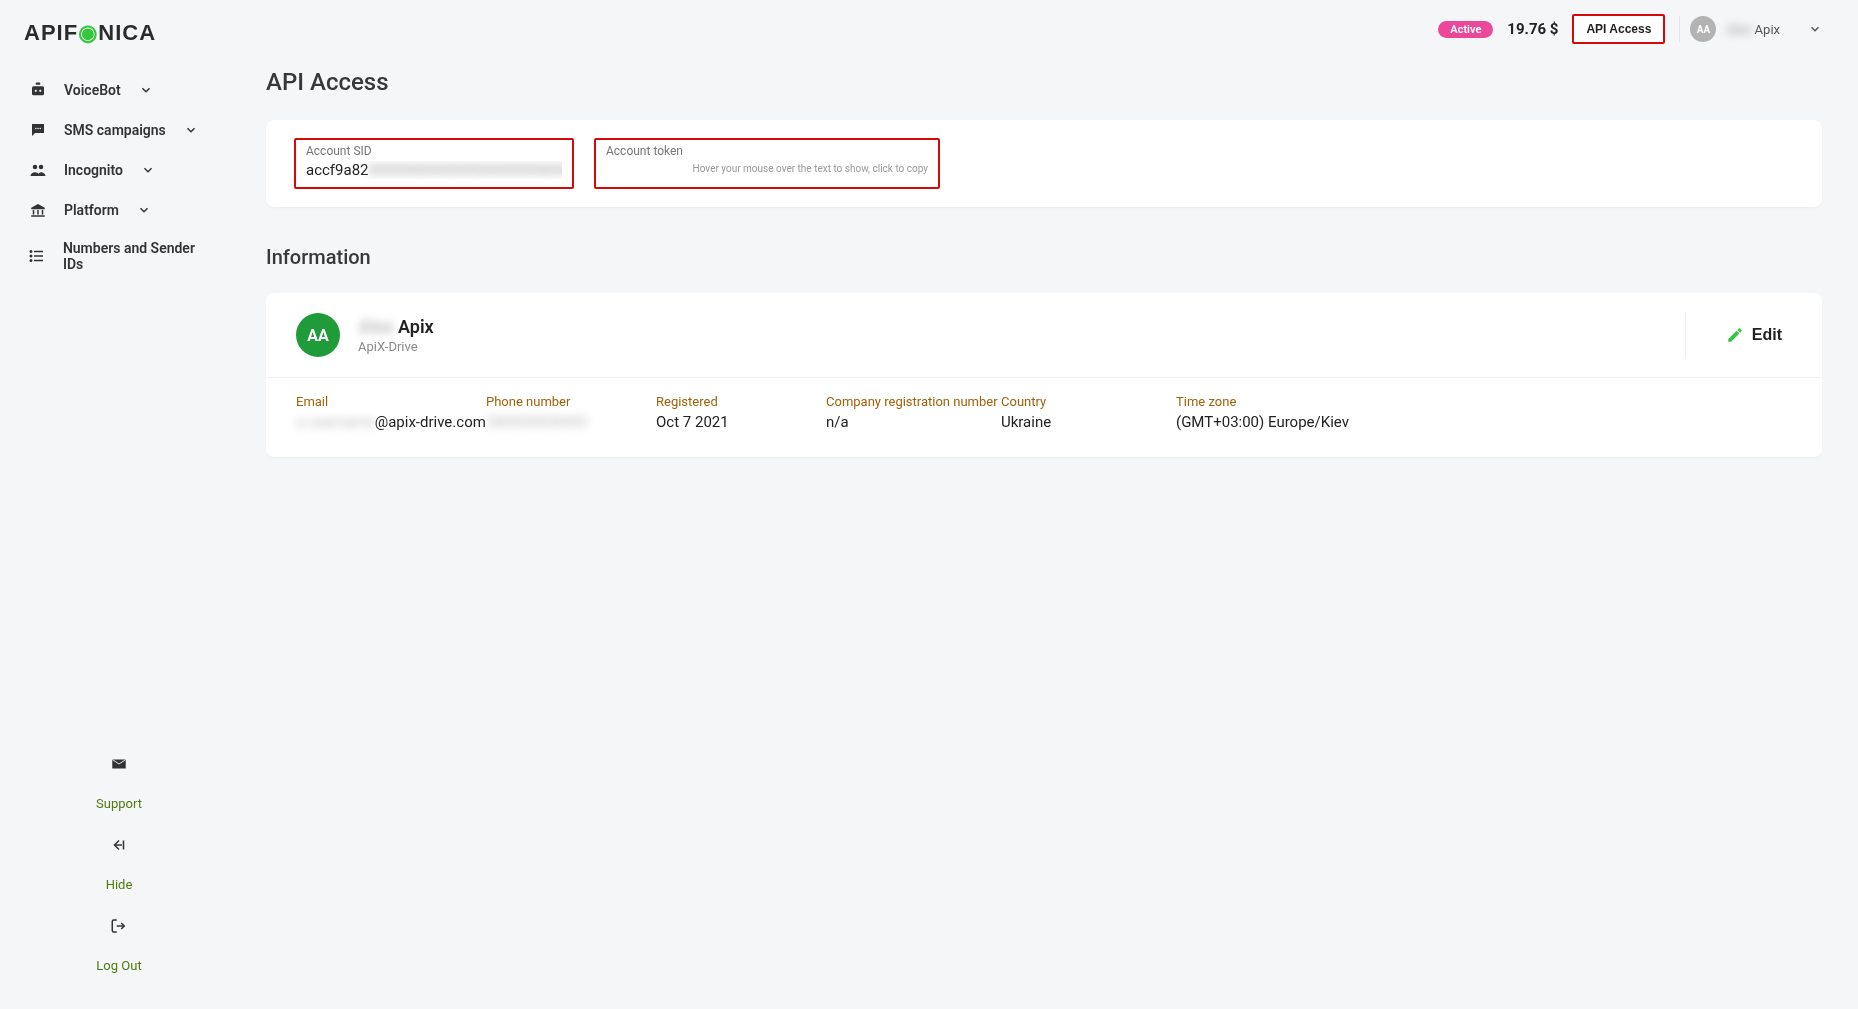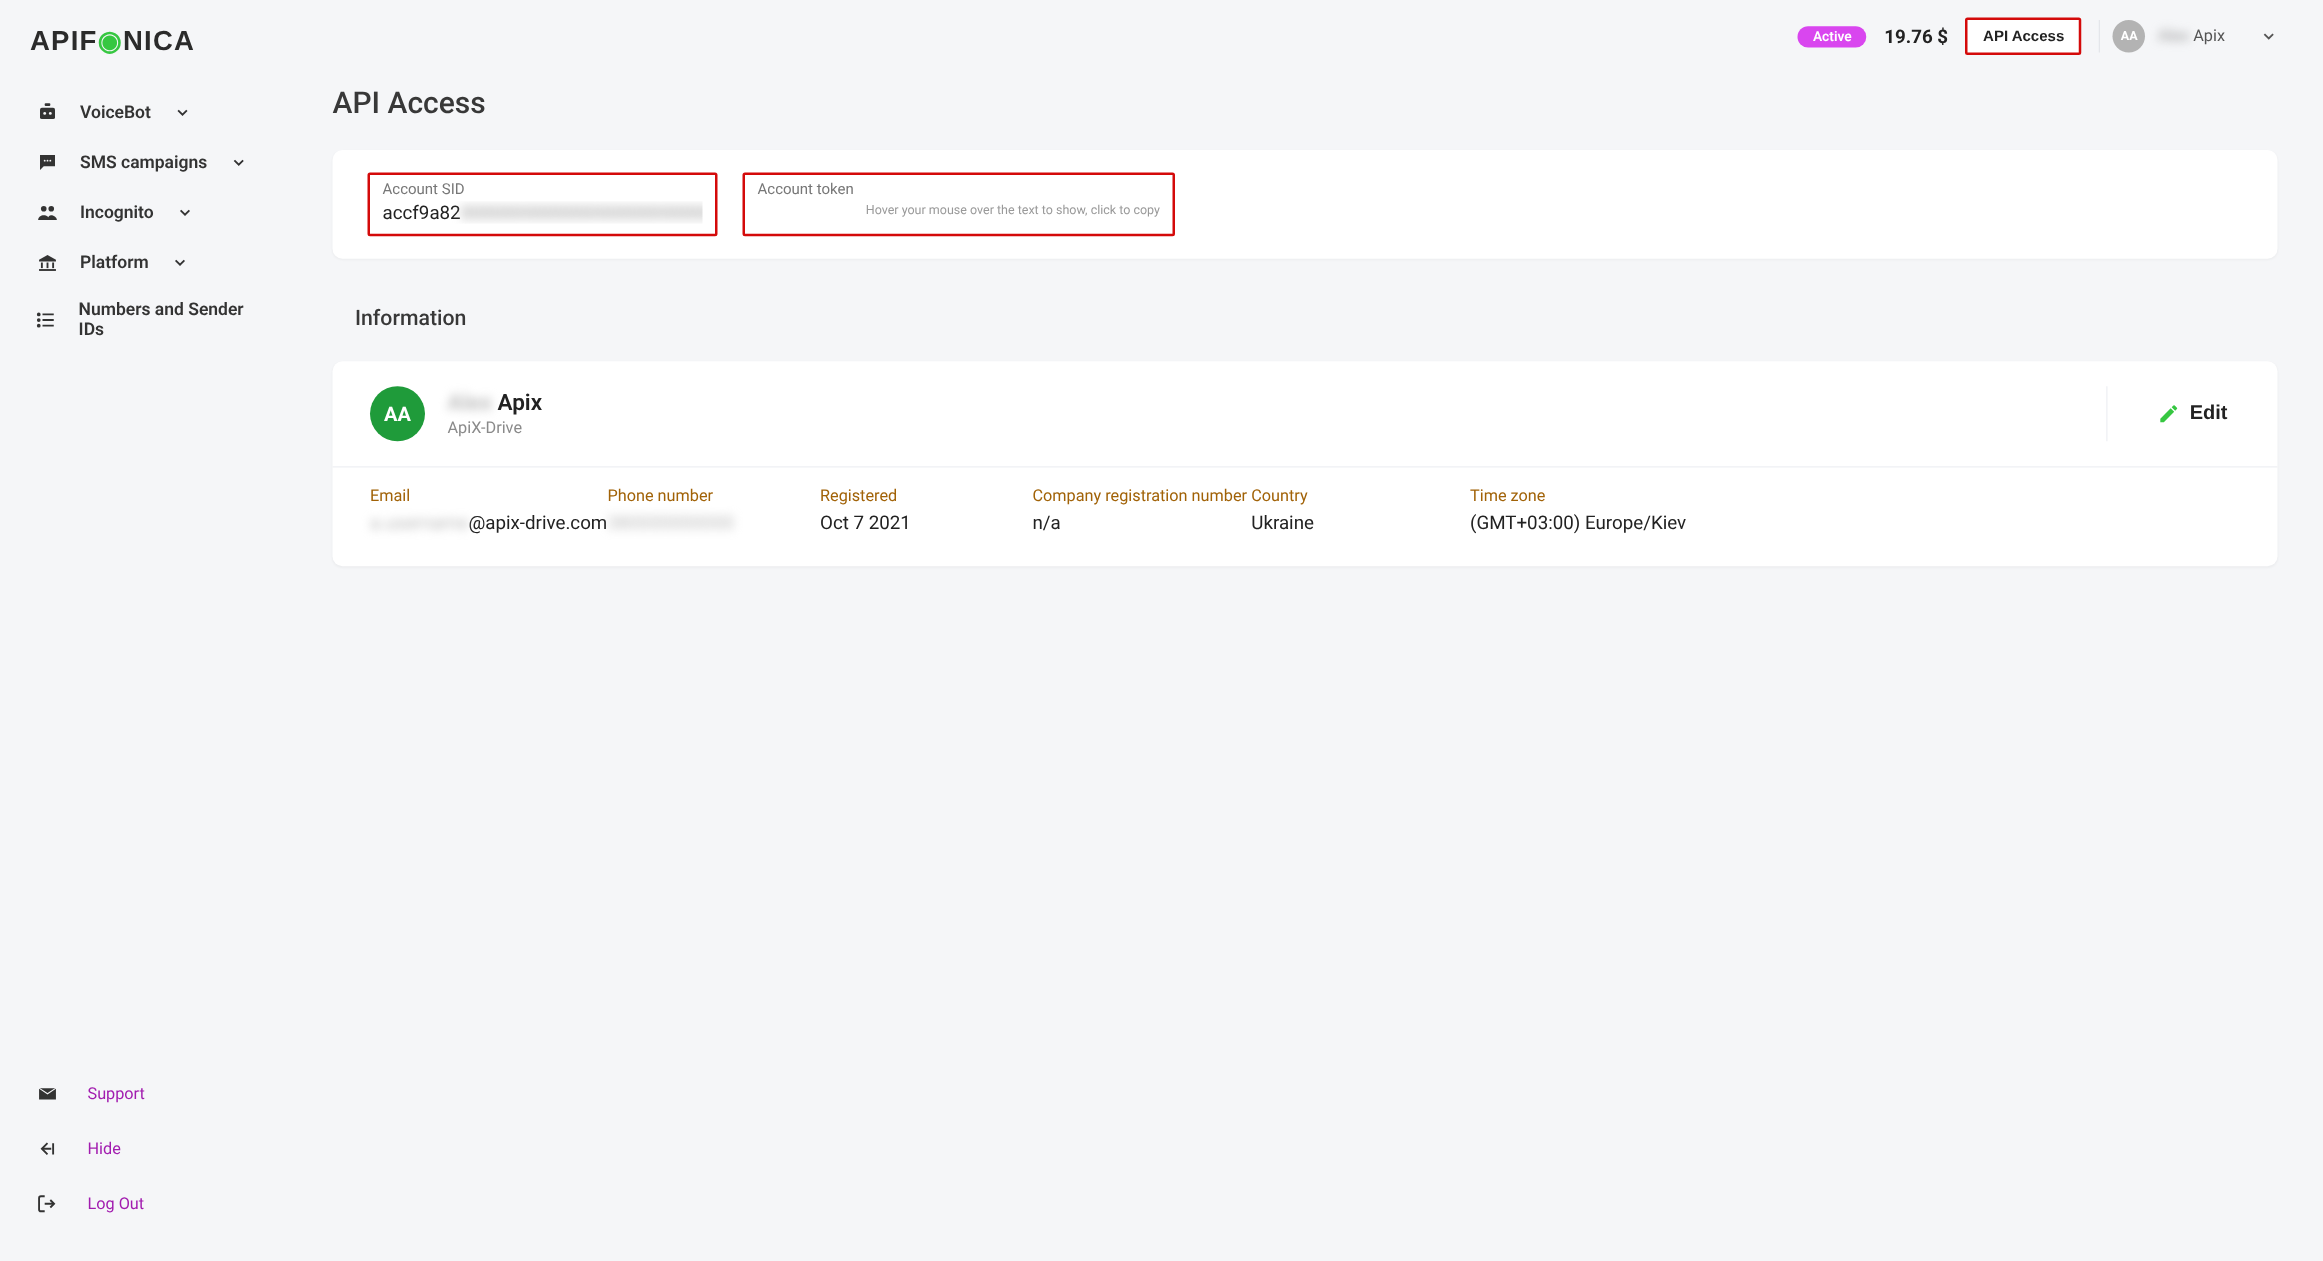--- a/index.html
+++ b/index.html
@@ -40,37 +40,38 @@
     cursor: pointer;
   }
   .nav-item .ico { width: 20px; height: 20px; display: inline-flex; align-items: center; justify-content: center; color: #333; }
   .nav-item .chev { margin-left: 2px; color: #333; }
   .sidebar-bottom { margin-top: auto; padding-bottom: 8px; }
   .bottom-item {
     display: flex;
     align-items: center;
     gap: 22px;
     padding: 12px 20px 12px 28px;
-    color: #a21caf;
+    color: #4d7c0f;
     font-size: 13px;
     cursor: pointer;
+    flex-direction: column;
   }
   .bottom-item .ico { width: 20px; height: 20px; display: inline-flex; align-items: center; justify-content: center; color: #333; }
 
   
   .main { flex: 1; display: flex; flex-direction: column; }
   .topbar {
     display: flex;
     align-items: center;
     justify-content: flex-end;
     gap: 14px;
     padding: 14px 36px 6px 36px;
   }
   .badge-active {
-    background: #d946ef;
+    background: #ec4899;
     color: #fff;
     border-radius: 12px;
     padding: 2px 12px;
     font-size: 11px;
     font-weight: 600;
   }
   .balance { font-weight: 700; color: #222; font-size: 15px; }
   .api-btn {
     border: 2px solid #d40a0a;
     background: #fff;
@@ -113,21 +114,21 @@
     border-radius: 2px;
     padding: 4px 10px 8px 10px;
     min-width: 280px;
   }
   .cred-box.sid { width: 280px; }
   .cred-box.tok { width: 346px; }
   .cred-label { font-size: 12px; color: #777; margin-bottom: 3px; }
   .cred-value { font-size: 15px; color: #222; white-space: nowrap; overflow: hidden; }
   .cred-hover { font-size: 10px; color: #999; text-align: right; padding-top: 2px; }
 
-  h2.section-title { font-size: 17px; font-weight: 500; color: #383838; margin-bottom: 24px; margin-left: 18px; }
+  h2.section-title { font-size: 20px; font-weight: 500; color: #383838; margin-bottom: 24px; }
   .info-card { }
   .info-head { display: flex; align-items: center; padding: 20px 30px; border-bottom: 1px solid #eef0f3; }
   .info-head .names { margin-left: 18px; }
   .info-head .fullname { font-size: 18px; font-weight: 600; color: #222; }
   .info-head .first-blur { filter: blur(4px); color: #bbb; }
   .info-head .company { font-size: 13px; color: #8a8a8a; margin-top: 2px; }
   .edit-wrap { margin-left: auto; border-left: 1px solid #eef0f3; align-self: stretch; display: flex; align-items: center; padding-left: 40px; padding-right: 10px; }
   .edit-btn {
     display: inline-flex; align-items: center; gap: 8px;
     font-size: 16px; font-weight: 600; color: #222;

